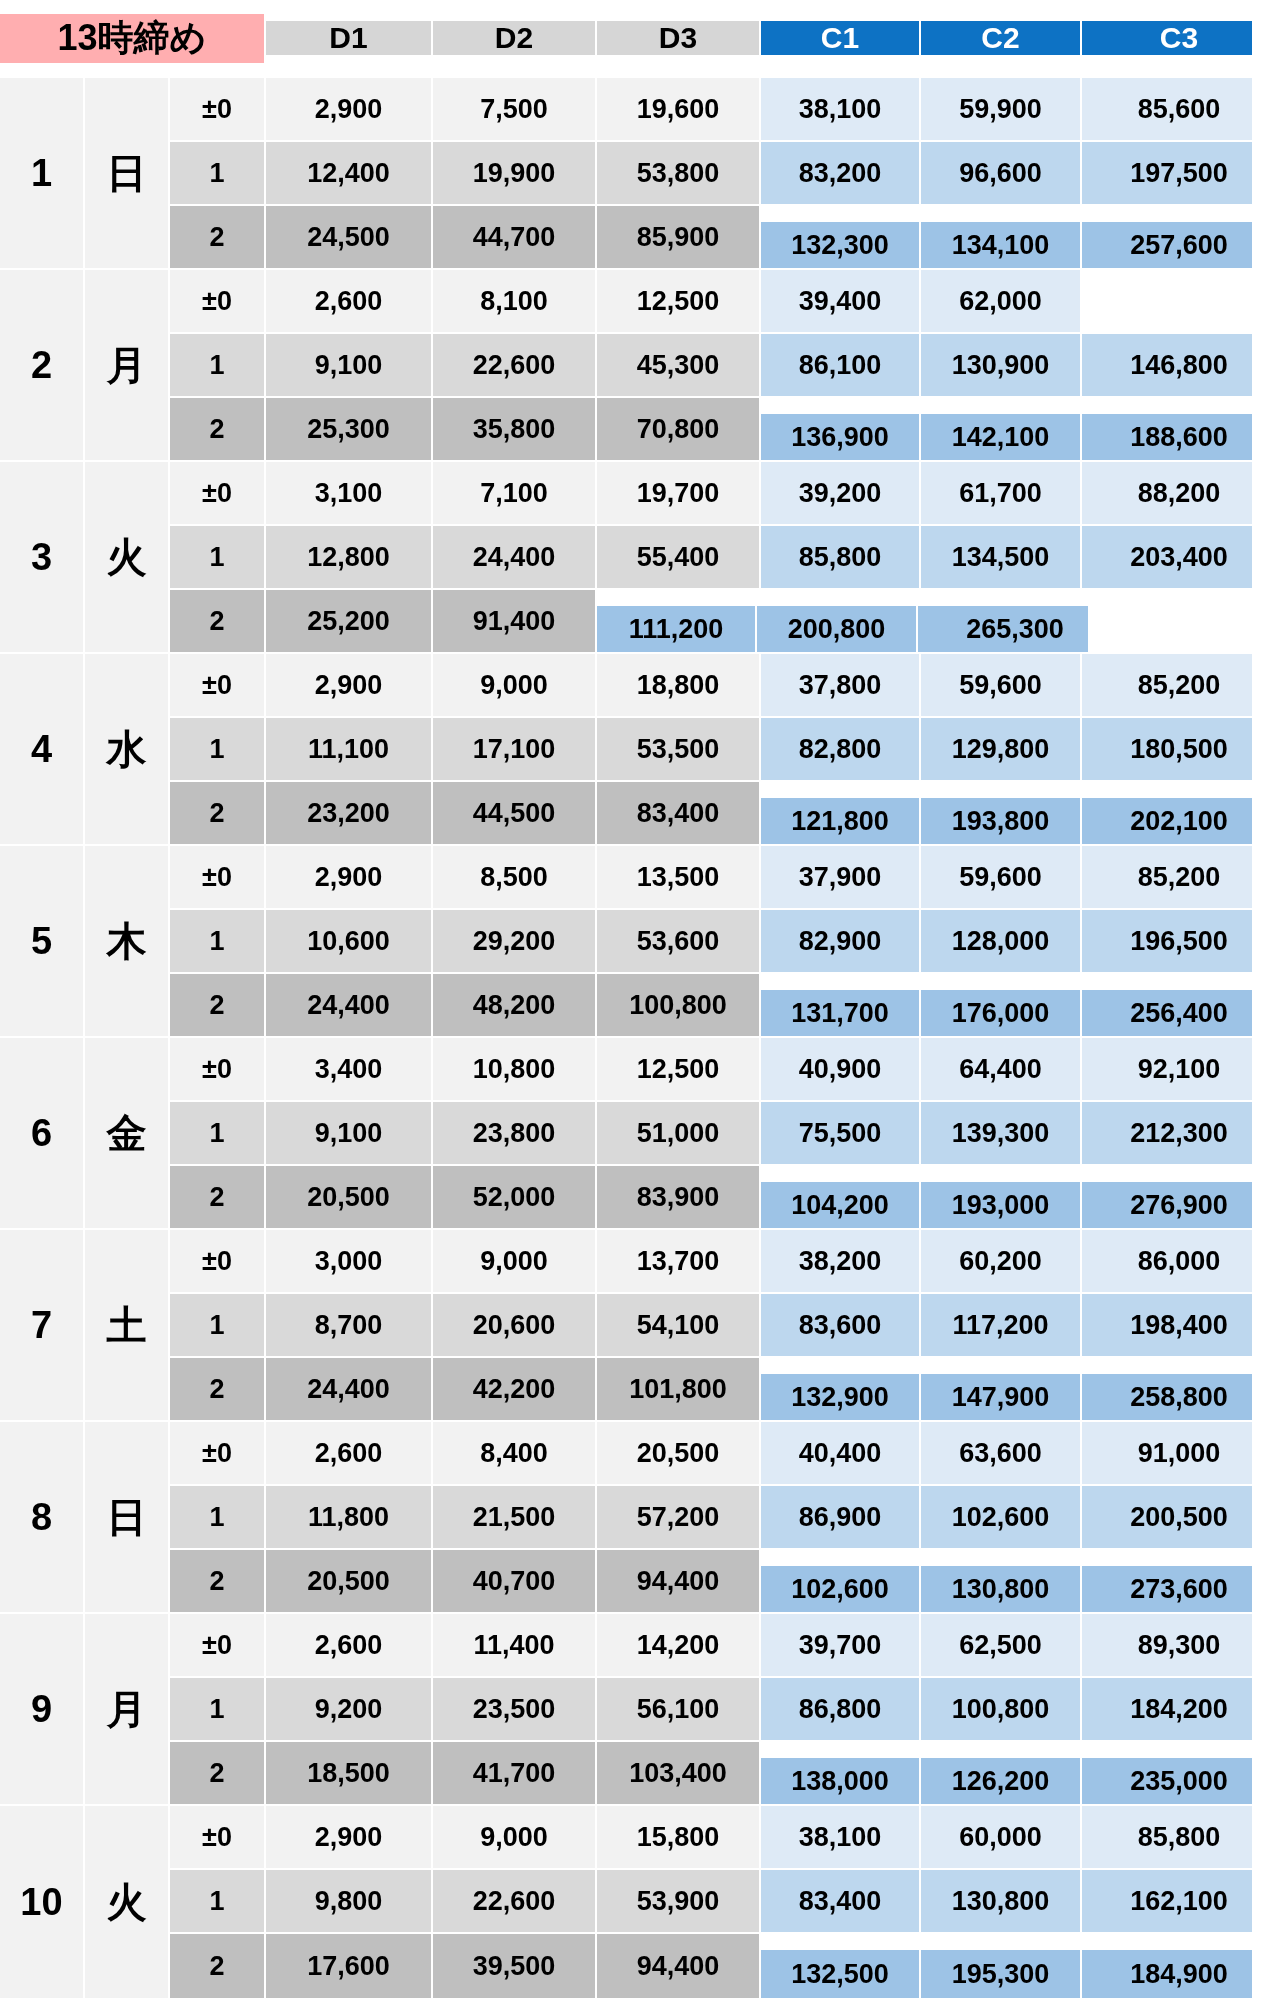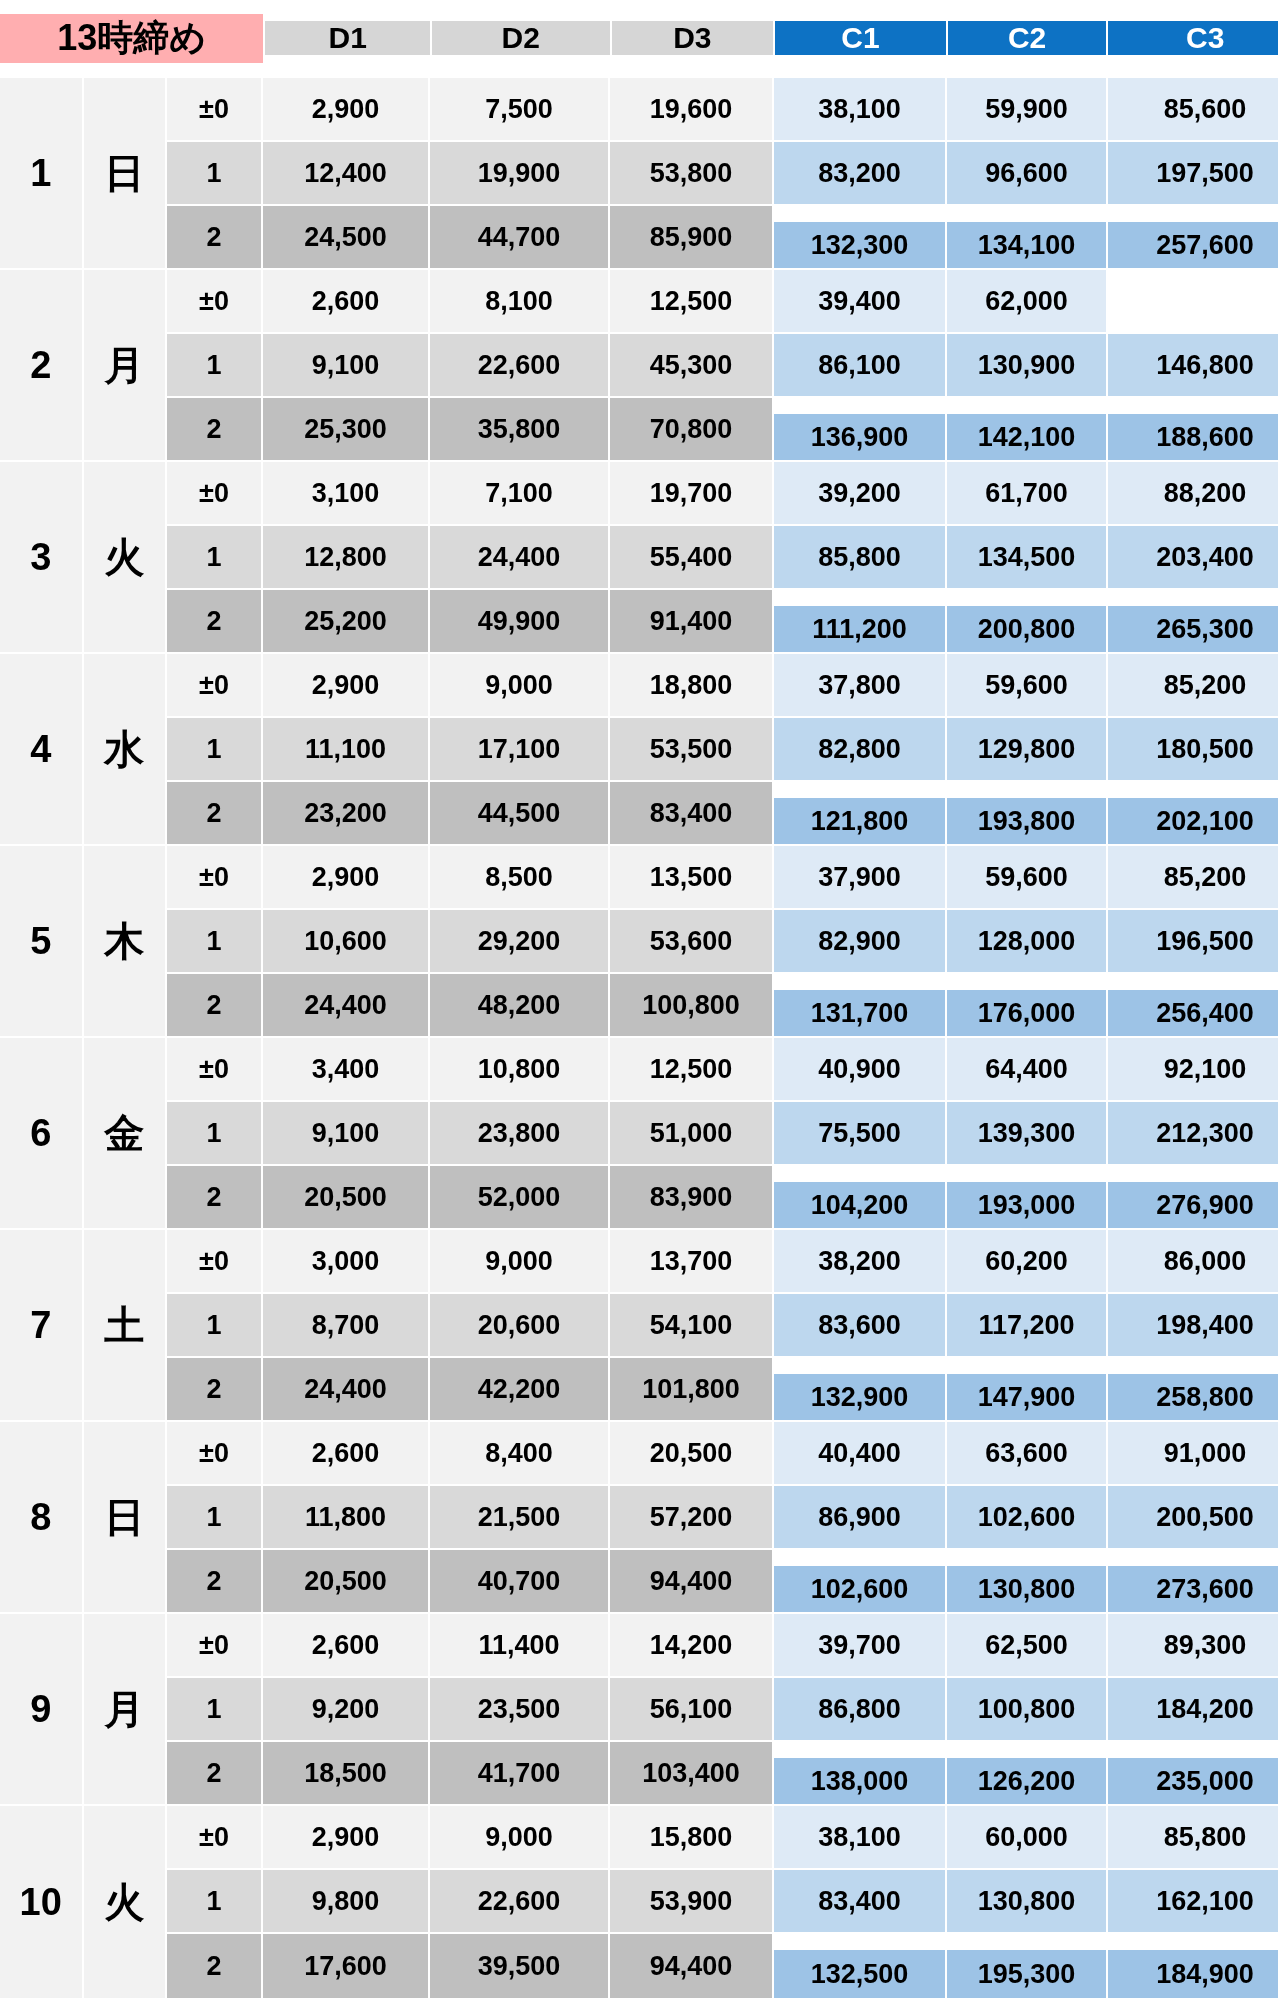--- a/index.html
+++ b/index.html
@@ -21,22 +21,22 @@
     border-right:2px solid var(--line);
     border-bottom:2px solid var(--line);
     overflow:hidden;white-space:nowrap;
   }
   
   .hrow{display:flex;height:78px;align-items:center;}
   .title-cell{width:266px;background:var(--title-bg);font-size:36px;}
   .dhead{background:var(--dhead-bg);font-size:30px;}
   .chead{background:var(--chead-bg);color:var(--chead-tx);font-size:30px;}
   
-  .w-d1{width:167px}.w-d2{width:180px}.w-d3{width:164px}
-  .w-c1{width:173px}.w-c2{width:161px}.w-c3{width:170px}
+  .w-d1{width:167px}.w-d2{width:164px}.w-d3{width:164px}
+  .w-c1{width:160px}.w-c2{width:161px}.w-c3{width:170px}
   
   .block{display:flex;height:192px;}
   .daynum{width:85px;height:192px;background:var(--left-bg);font-size:38px;}
   .weekday{width:85px;height:192px;background:var(--left-bg);font-size:40px;}
   .rows{display:flex;flex-direction:column;}
   .drow{display:flex;height:64px;}
   .shift{width:96px;font-size:27px;}
   .dcell{font-size:27px;}
   .drow.r0 .shift,.drow.r0 .dcell.g{background:var(--g0);}
   .drow.r1 .shift,.drow.r1 .dcell.g{background:var(--g1);}
@@ -148,21 +148,20 @@
         <div class="cell dcell g w-d1">12,800</div>
         <div class="cell dcell g w-d2">24,400</div>
         <div class="cell dcell g w-d3">55,400</div>
         <div class="cell dcell b w-c1">85,800</div>
         <div class="cell dcell b w-c2">134,500</div>
         <div class="cell dcell b w-c3 last">203,400</div>
       </div>
       <div class="drow r2">
         <div class="cell shift">2</div>
         <div class="cell dcell g w-d1">25,200</div>
-        <div class="cell dcell g w-d2">49,900</div>
         <div class="cell dcell g w-d3">91,400</div>
         <div class="cell dcell b w-c1">111,200</div>
         <div class="cell dcell b w-c2">200,800</div>
         <div class="cell dcell b w-c3 last">265,300</div>
       </div>
     </div>
   </div>
 
   <div class="block">
     <div class="cell daynum">4</div>

